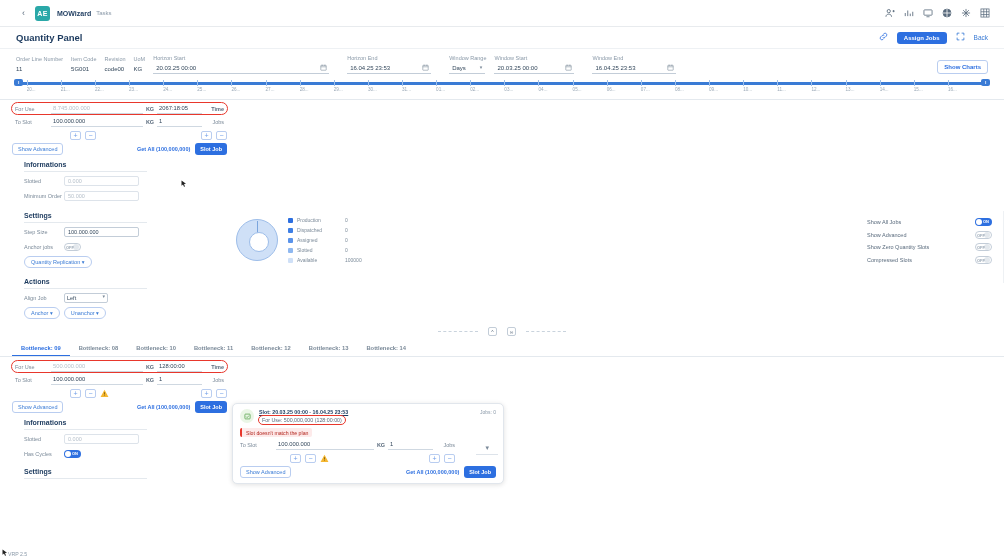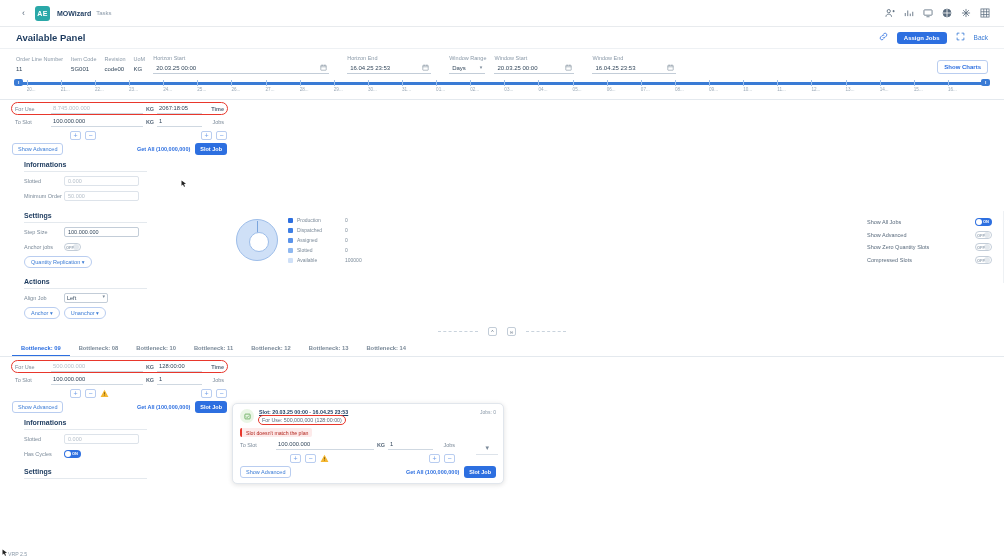--- a/index.html
+++ b/index.html
@@ -254,21 +254,21 @@
     <span class="ticon">
         <svg viewBox="0 0 16 16" fill="none" stroke="currentColor" stroke-width="1.2">
           <rect x="1.5" y="1.5" width="13" height="13"></rect>
           <path d="M6 1.5v13M10.5 1.5v13M1.5 6h13M1.5 10.5h13"></path>
         </svg>
       </span>
   </div>
 </div>
 
 <div class="titlerow">
-  <div class="page-title">Available Panel</div>
+  <div class="page-title">Quantity Panel</div>
   <div class="title-actions">
     <span class="link-icon">
       <svg width="9" height="9" viewBox="0 0 16 16" fill="none" stroke="currentColor" stroke-width="1.4">
           <path d="M6.5 9.5a3 3 0 0 0 4.3 0l2.2-2.2a3 3 0 1 0-4.3-4.3L7.6 4.1"></path>
           <path d="M9.5 6.5a3 3 0 0 0-4.3 0L3 8.7a3 3 0 1 0 4.3 4.3l1.1-1.1"></path>
         </svg>
     </span>
     <button class="btn-primary">Assign Jobs</button>
     <span class="expand-ico">
       <svg width="9" height="9" viewBox="0 0 16 16" fill="none" stroke="currentColor" stroke-width="1.5">

